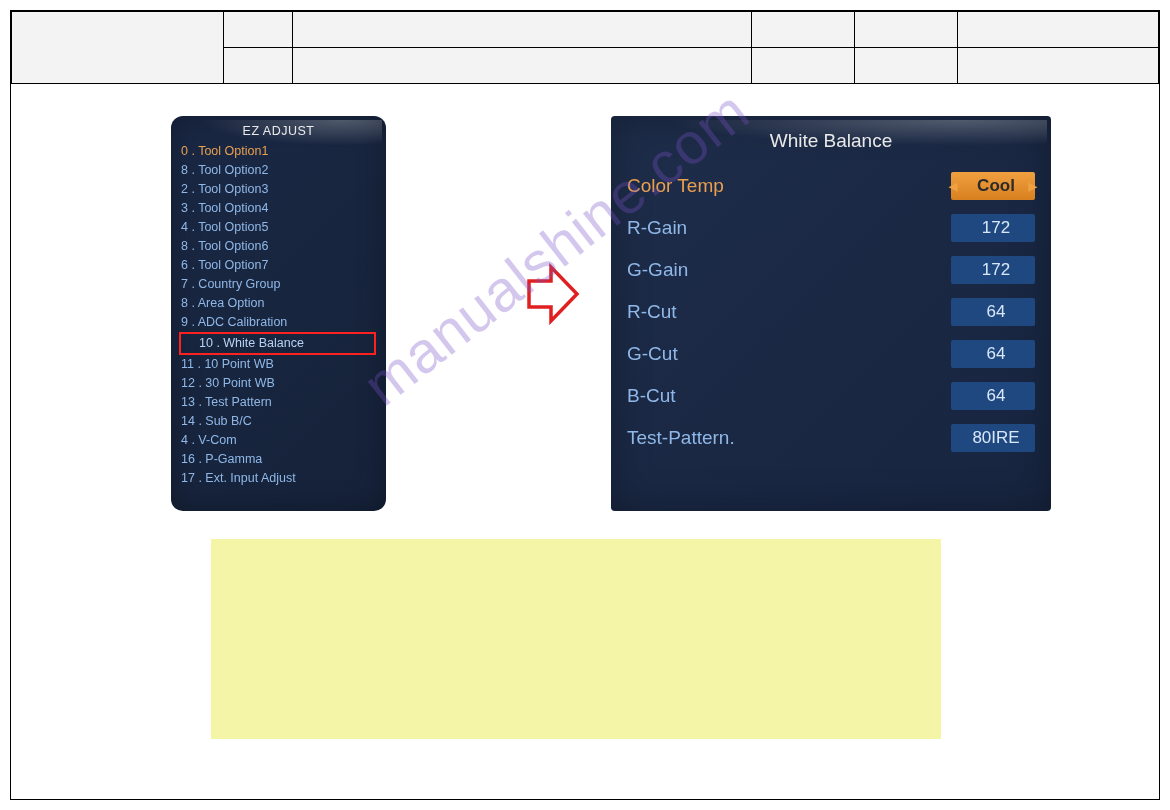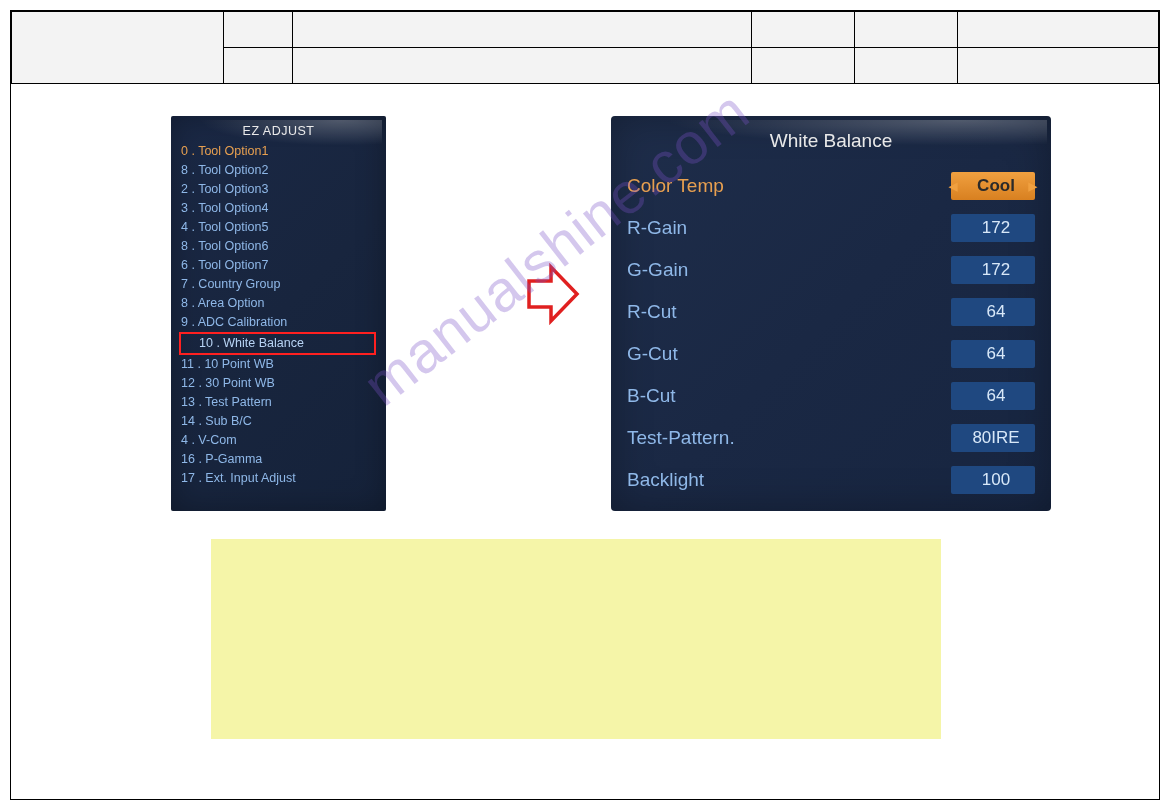--- a/index.html
+++ b/index.html
@@ -40,21 +40,21 @@
   }
   
   
   .screen-left {
     position: absolute;
     left: 160px;
     top: 32px;
     width: 215px;
     height: 395px;
     background: linear-gradient(135deg, #1a2845 0%, #18253e 50%, #15223a 100%);
-    border-radius: 2px;
+    border-radius: 12px;
     padding: 8px 10px 10px 10px;
     box-shadow: inset 0 0 30px rgba(0,0,0,0.3);
     overflow: hidden;
   }
   .ez-title {
     color: #e8e8e8;
     font-size: 12.5px;
     text-align: center;
     margin-bottom: 4px;
     font-weight: 500;
@@ -270,24 +270,20 @@
             <span class="wb-value-box">64</span>
           </div>
           <div class="wb-row">
             <span class="wb-label">B-Cut</span>
             <span class="wb-value-box">64</span>
           </div>
           <div class="wb-row">
             <span class="wb-label">Test-Pattern.</span>
             <span class="wb-value-box">80IRE</span>
           </div>
-          <div class="wb-row">
-            <span class="wb-label">Backlight</span>
-            <span class="wb-value-box">100</span>
-          </div>
         </div>
     </div>
 
     <div class="watermark">manualshine.com</div>
 
     <div class="yellow-box"></div>
 
   </div>
 </div>
 

